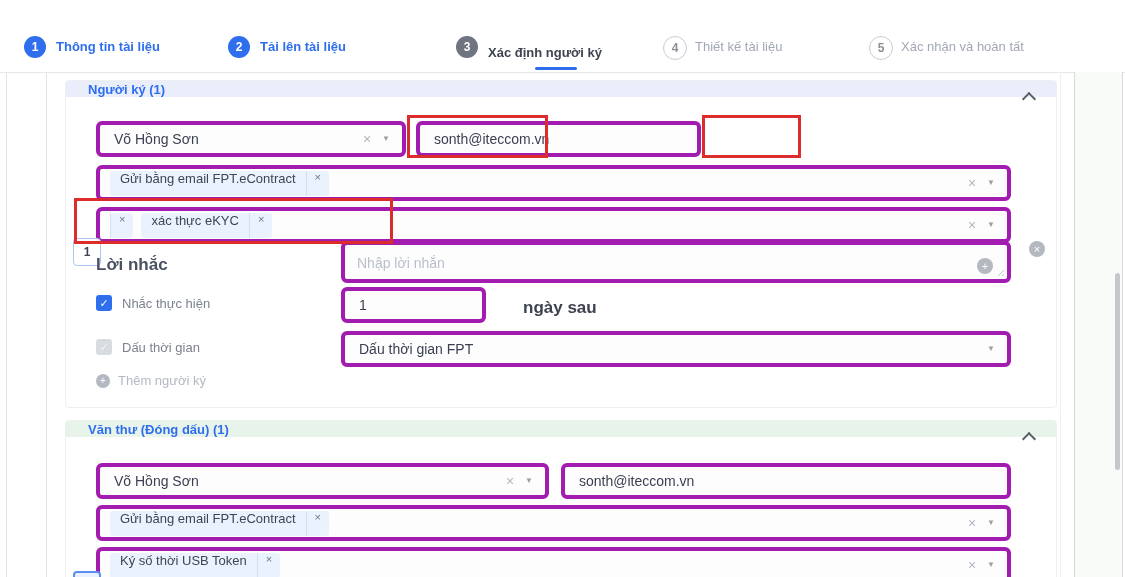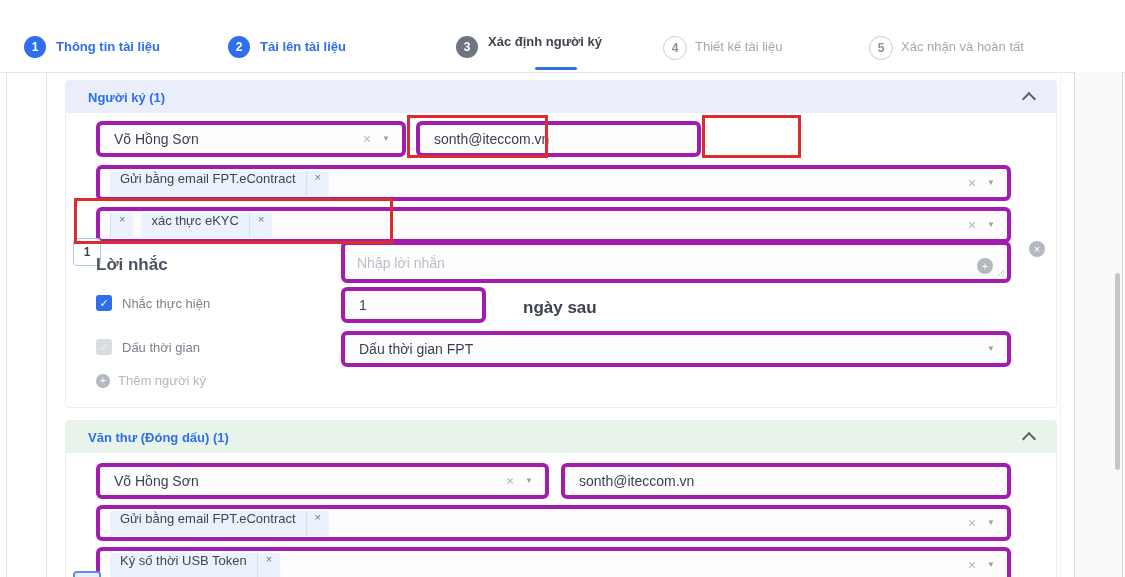--- a/index.html
+++ b/index.html
@@ -17,21 +17,21 @@
   .step-label.done{color:#2f6fed;font-weight:bold;}
   .step-label.active{color:#3f4450;font-weight:bold;}
   .step-label.pending{color:#a2a8b3;}
   .underline{background:#2f6fed;border-radius:2px;}
 
   .hline{background:#e5e7ea;}
   .vline{background:#e3e5e9;}
 
   
   .card{background:#fff;border:1px solid #edeff3;border-radius:4px;}
-  .card-header{position:absolute;left:0;top:0;right:0;height:32px;display:flex;align-items:center;}
+  .card-header{position:absolute;left:0;top:0;right:0;height:16px;display:flex;align-items:center;}
   .card-title{margin-left:22px;font-size:13px;font-weight:bold;color:#2f6fed;}
   .chev{position:absolute;right:22px;top:13px;width:8px;height:8px;border-top:2px solid #5a6068;border-left:2px solid #5a6068;transform:rotate(45deg);}
 
   
   .field{position:absolute;box-sizing:border-box;background:#fdfdfe;border:4px solid #a21caf;border-radius:6px;
          display:flex;align-items:center;font-size:14px;color:#3a3f51;}
   .field input,.field textarea{border:none;background:transparent;font:inherit;color:inherit;width:100%;
          padding:0 14px;outline:none;resize:none;}
   .field textarea{padding:10px 28px 10px 12px;height:100%;box-sizing:border-box;}
   .field textarea::placeholder,.field input::placeholder{color:#b9bfc9;}
@@ -81,21 +81,21 @@
   <div class="abs step-label done" style="left:56px;top:39px;">Thông tin tài liệu</div>
 
   <div class="abs" style="left:228px;top:36px;">
     <div class="step-circle done">2</div>
   </div>
   <div class="abs step-label done" style="left:260px;top:39px;">Tải lên tài liệu</div>
 
   <div class="abs" style="left:456px;top:36px;">
     <div class="step-circle active">3</div>
   </div>
-  <div class="abs step-label active" style="left:488px;top:34px;">Xác định người ký</div>
+  <div class="abs step-label active" style="left:488px;top:45px;">Xác định người ký</div>
   <div class="abs underline" style="left:535px;top:67px;width:42px;height:3px;"></div>
 
   <div class="abs" style="left:663px;top:36px;">
     <div class="step-circle pending">4</div>
   </div>
   <div class="abs step-label pending" style="left:695px;top:39px;">Thiết kế tài liệu</div>
 
   <div class="abs" style="left:869px;top:36px;">
     <div class="step-circle pending">5</div>
   </div>

